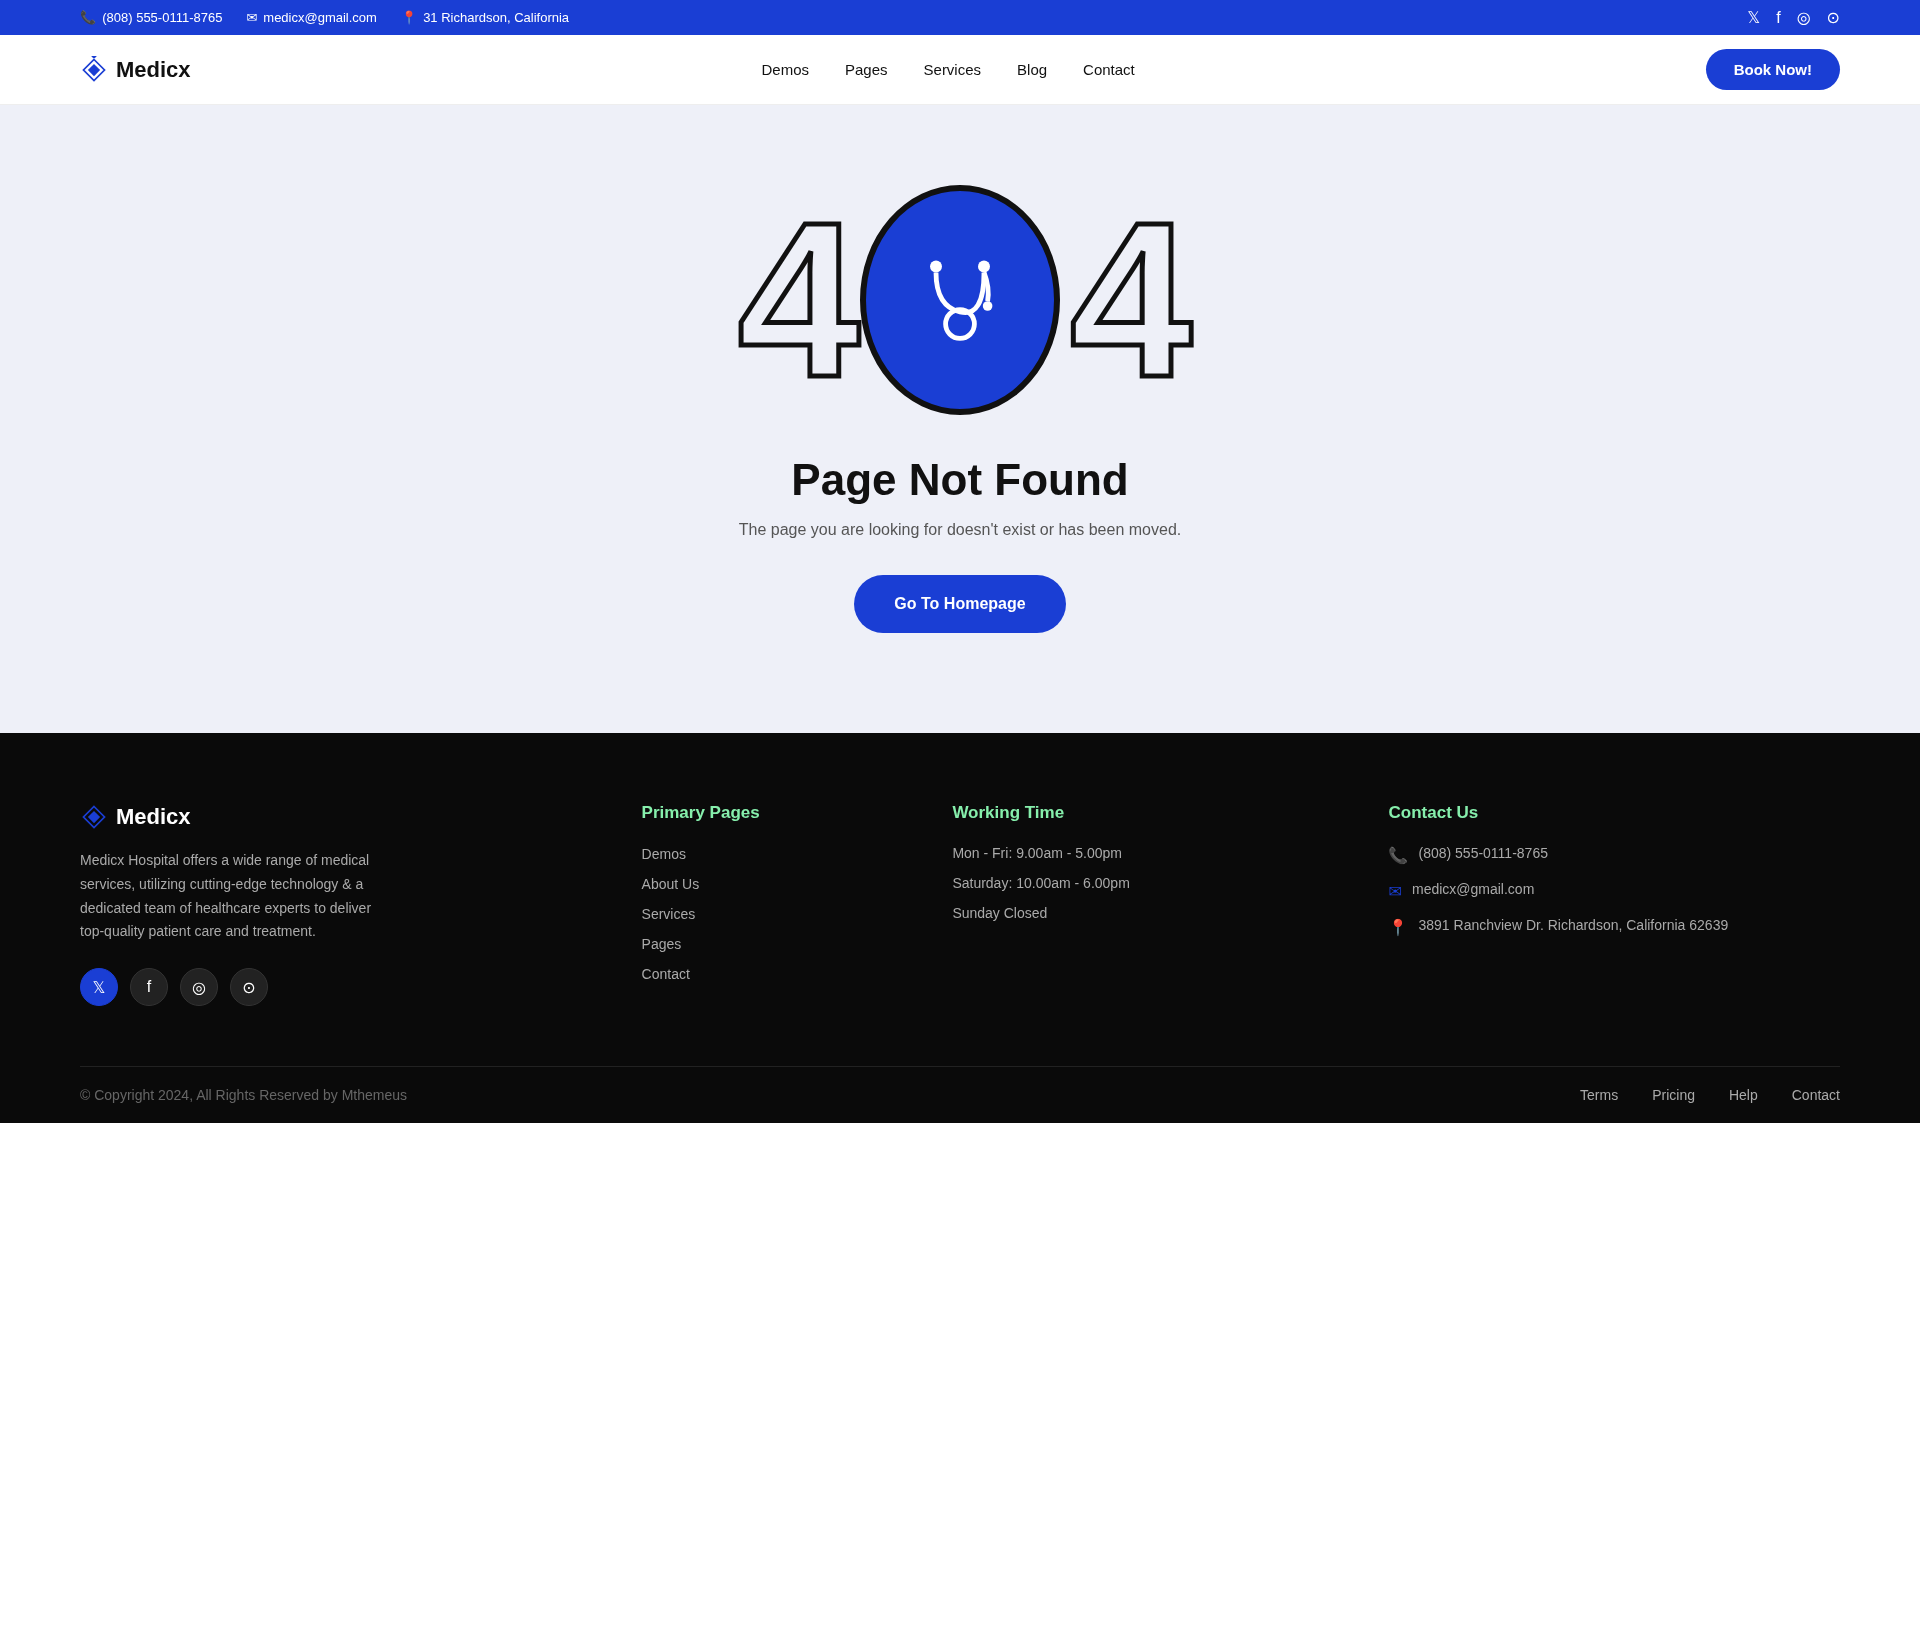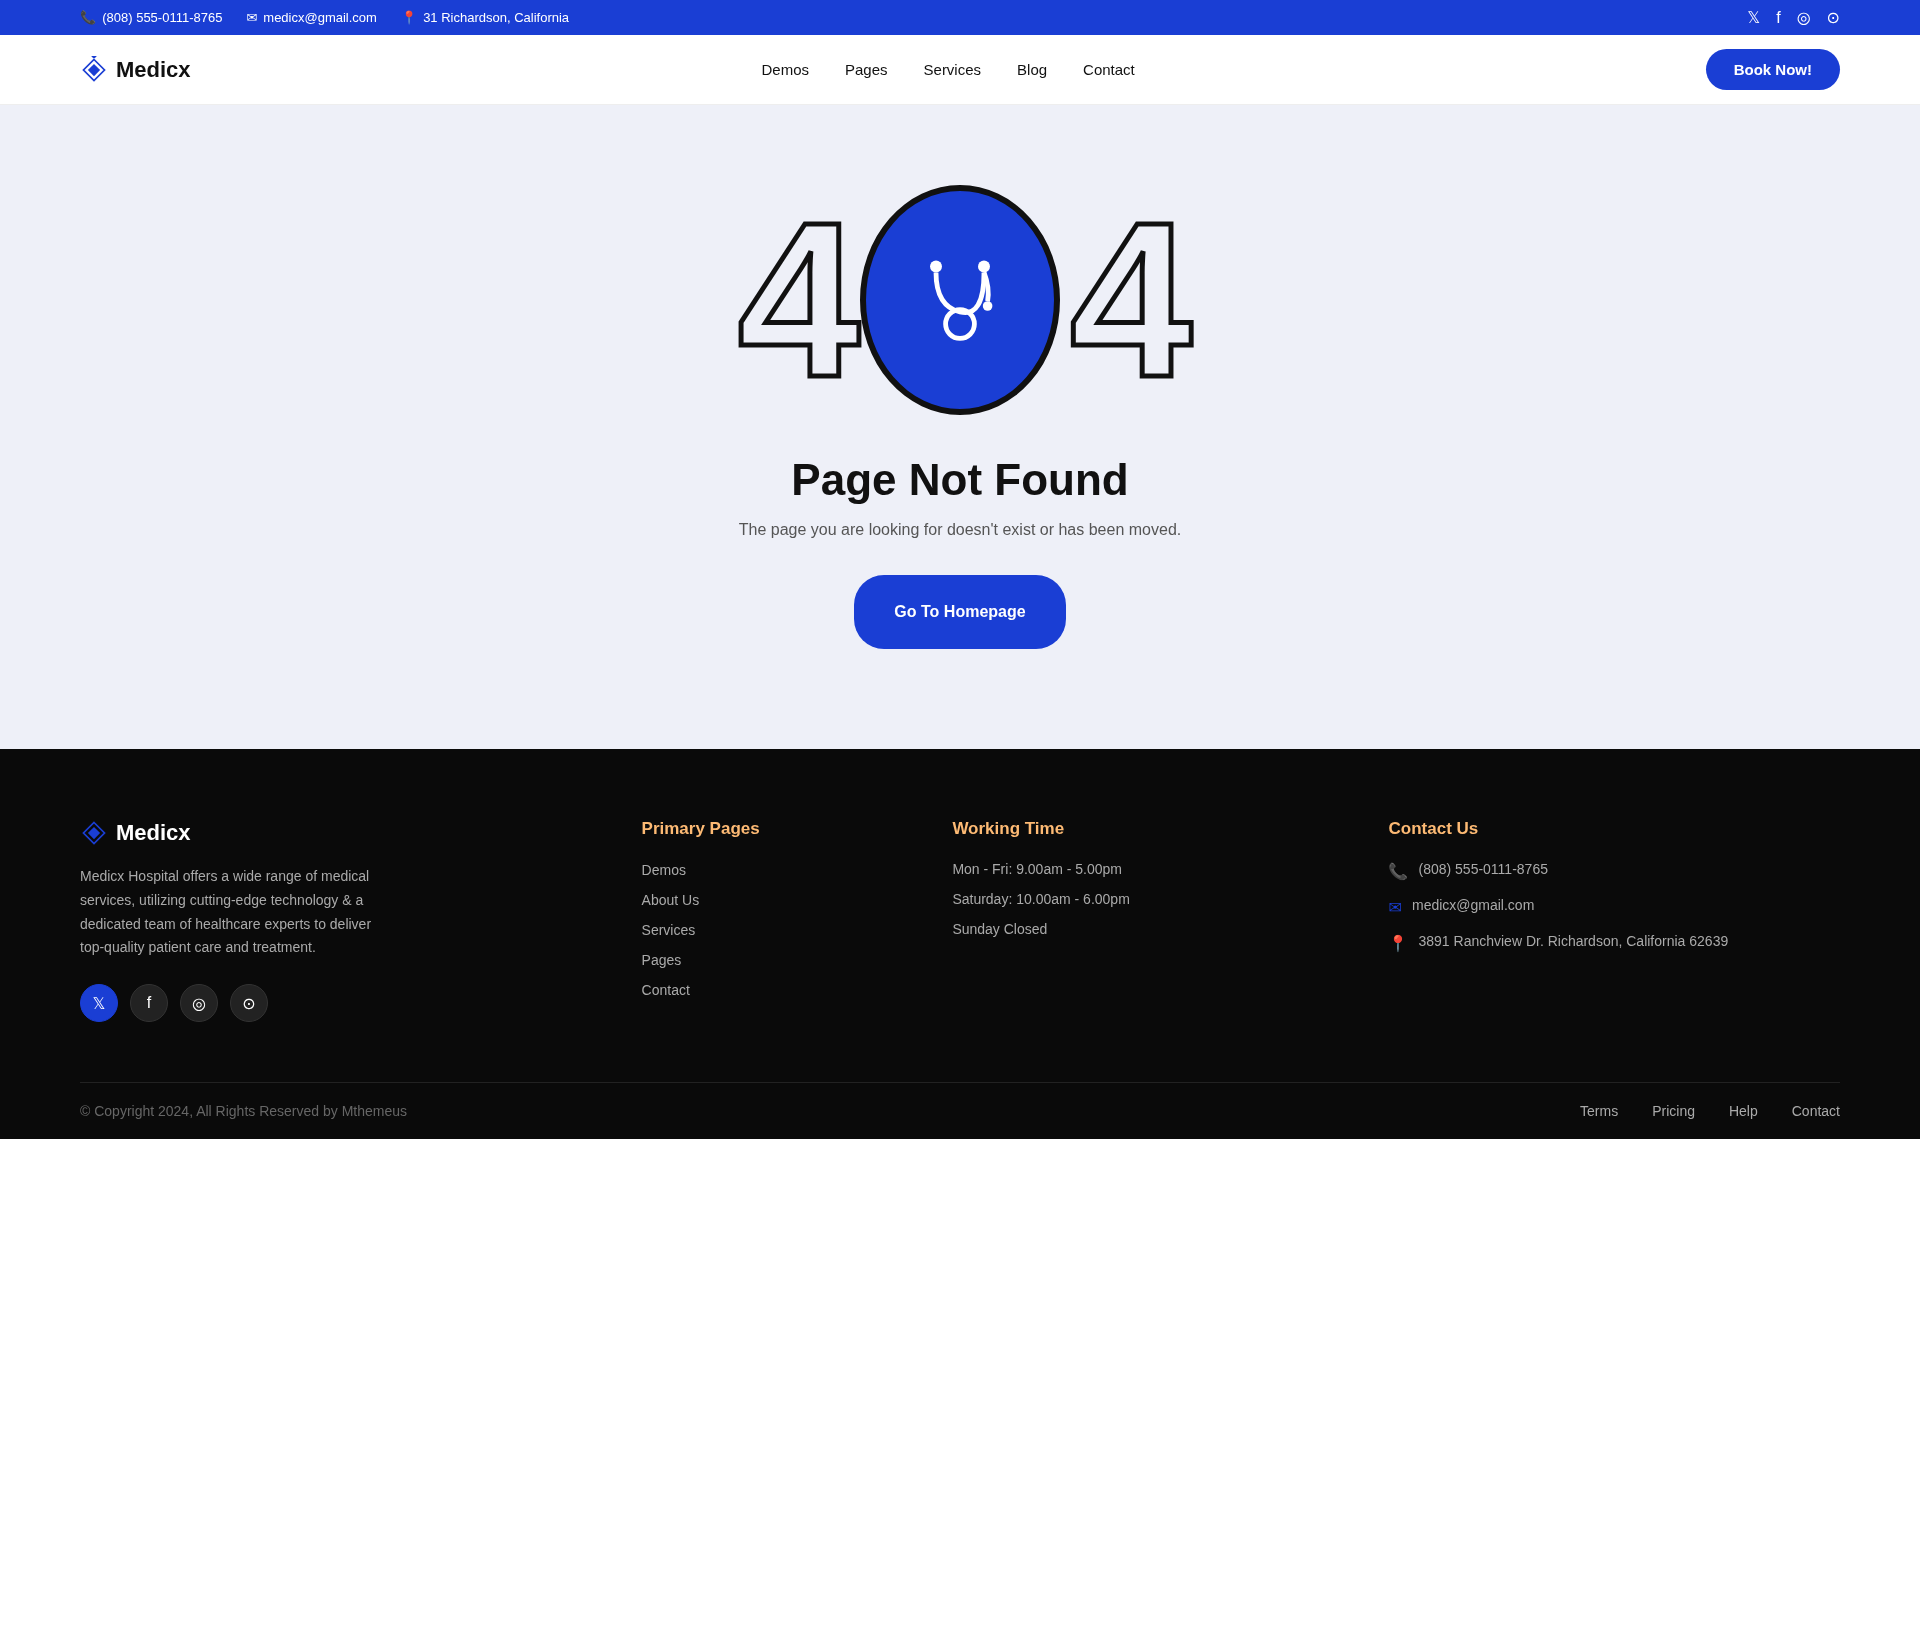--- a/index.html
+++ b/index.html
@@ -93,21 +93,21 @@
       font-size: 16px;
       color: #555;
       margin-bottom: 36px;
       text-align: right;
     }
     .btn-home {
       background: #1a3ed4;
       color: #fff;
       border: none;
       border-radius: 30px;
-      padding: 28px 40px;
+      padding: 20px 40px;
       font-size: 16px;
       font-weight: 600;
       cursor: pointer;
     }
 
     
     .footer {
       background: #0a0a0a;
       color: #ccc;
       padding: 70px 80px 0;
@@ -147,21 +147,21 @@
       justify-content: center;
       color: #fff;
       font-size: 16px;
       cursor: pointer;
       text-decoration: none;
     }
     .social-btn.active { background: #1a3ed4; border-color: #1a3ed4; }
     .footer-col-title {
       font-size: 17px;
       font-weight: 700;
-      color: #fdba74;
+      color: #86efac;
       margin-bottom: 22px;
     }
     .footer-links { list-style: none; }
     .footer-links li { margin-bottom: 12px; }
     .footer-links a { text-decoration: none; color: #aaa; font-size: 14px; }
     .working-item { margin-bottom: 14px; font-size: 14px; color: #aaa; }
     .contact-item {
       display: flex;
       align-items: flex-start;
       gap: 10px;

